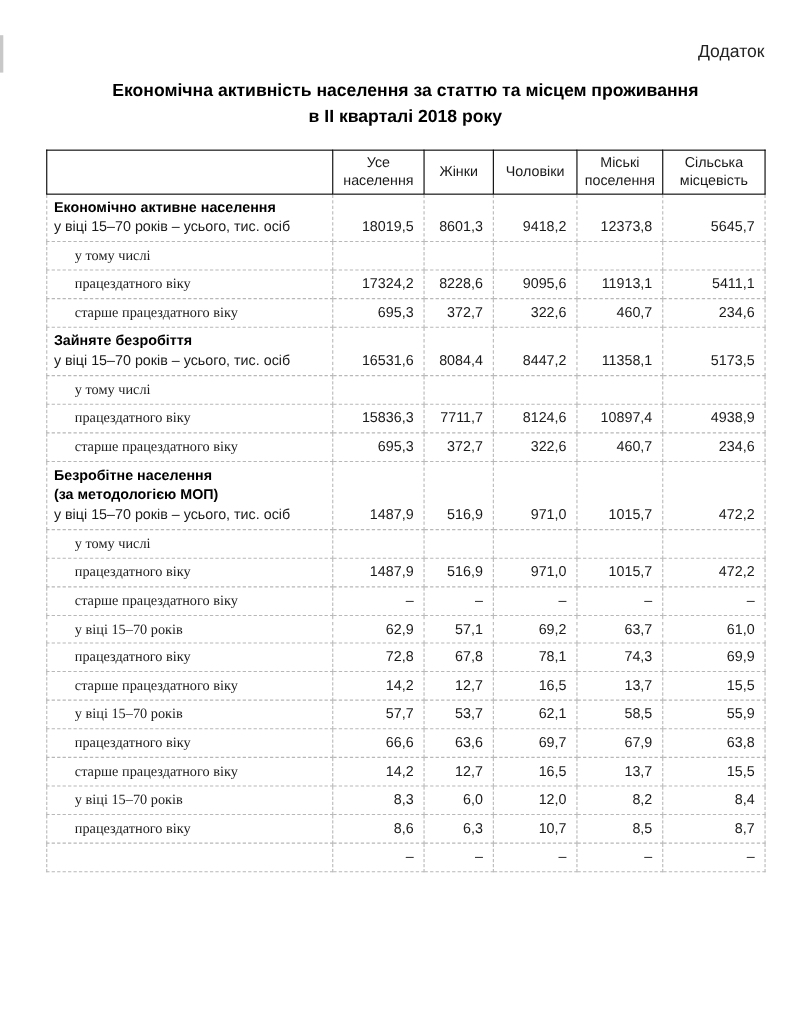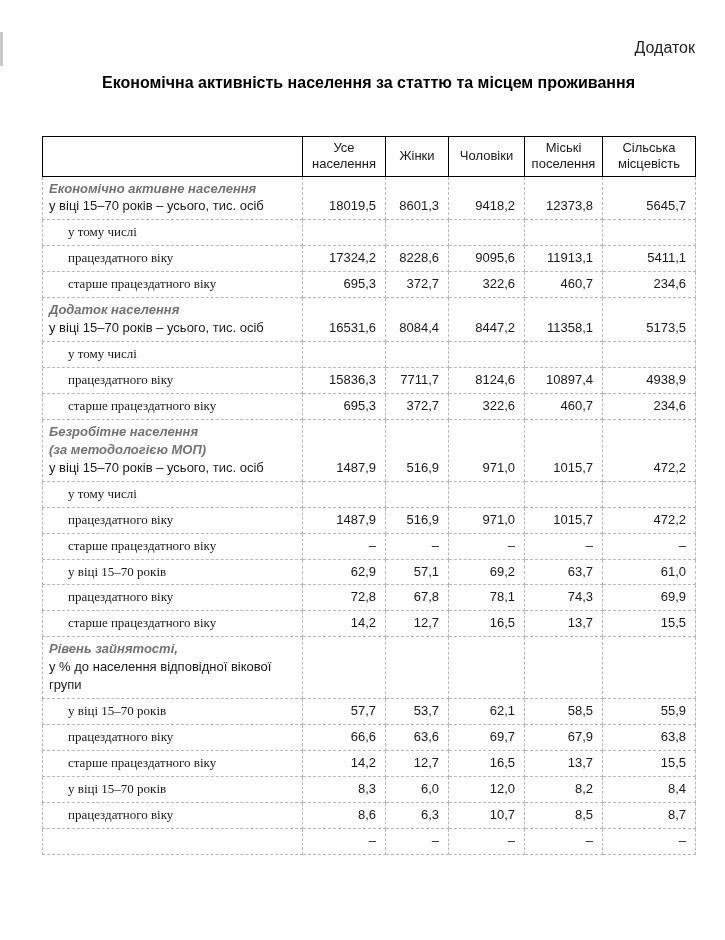--- a/index.html
+++ b/index.html
@@ -49,39 +49,40 @@
   }
   table.stats tbody td {
     border: 1px dashed #b8b8b8;
     vertical-align: bottom;
   }
   td.label {
     text-align: left;
     padding: 3px 4px 4px 6px;
     line-height: 1.38;
   }
-  td.label .b { font-weight: bold; color: #737373; font-style: italic; }
+  td.label .b { font-weight: bold; color: #000000; }
   td.label .ind { padding-left: 19px; font-family: Liberation Serif, serif; }
   td.num {
     text-align: right;
     padding: 3px 9px 4px 2px;
     line-height: 1.38;
     white-space: nowrap;
   }
 </style>
 </head>
 <body>
 
 <div class="page">
   <div class="edge-artifact"></div>
 
   <div class="corner-label">Додаток</div>
 
   <div class="doc-title">
     <div>Економічна активність населення за статтю та місцем проживання</div>
+    <div>в ІІ кварталі 2018 року</div>
   </div>
 
   <table class="stats">
     <colgroup id="cols">
         <col style="width: 260px;">
         <col style="width: 83px;">
         <col style="width: 63px;">
         <col style="width: 76px;">
         <col style="width: 78px;">
         <col style="width: 93px;">
@@ -133,21 +134,21 @@
             <div class="ind">старше працездатного віку</div>
           </td>
           <td class="num">695,3</td>
           <td class="num">372,7</td>
           <td class="num">322,6</td>
           <td class="num">460,7</td>
           <td class="num">234,6</td>
         </tr>
         <tr>
           <td class="label">
-            <div class="b ">Додаток населення</div>
+            <div class="b ">Зайняте безробіття</div>
             <div class="">у віці 15–70 років – усього, тис. осіб</div>
           </td>
           <td class="num">16531,6</td>
           <td class="num">8084,4</td>
           <td class="num">8447,2</td>
           <td class="num">11358,1</td>
           <td class="num">5173,5</td>
         </tr>
         <tr>
           <td class="label">
@@ -246,32 +247,20 @@
             <div class="ind">старше працездатного віку</div>
           </td>
           <td class="num">14,2</td>
           <td class="num">12,7</td>
           <td class="num">16,5</td>
           <td class="num">13,7</td>
           <td class="num">15,5</td>
         </tr>
         <tr>
           <td class="label">
-            <div class="b ">Рівень зайнятості,</div>
-            <div class="">у % до населення відповідної вікової</div>
-            <div class="">групи</div>
-          </td>
-          <td class="num"></td>
-          <td class="num"></td>
-          <td class="num"></td>
-          <td class="num"></td>
-          <td class="num"></td>
-        </tr>
-        <tr>
-          <td class="label">
             <div class="ind">у віці 15–70 років</div>
           </td>
           <td class="num">57,7</td>
           <td class="num">53,7</td>
           <td class="num">62,1</td>
           <td class="num">58,5</td>
           <td class="num">55,9</td>
         </tr>
         <tr>
           <td class="label">

